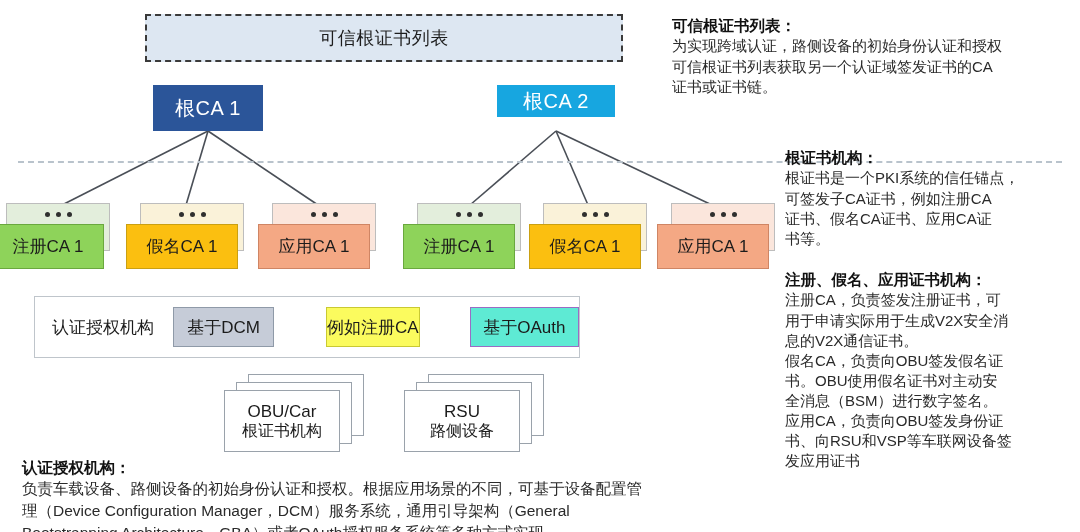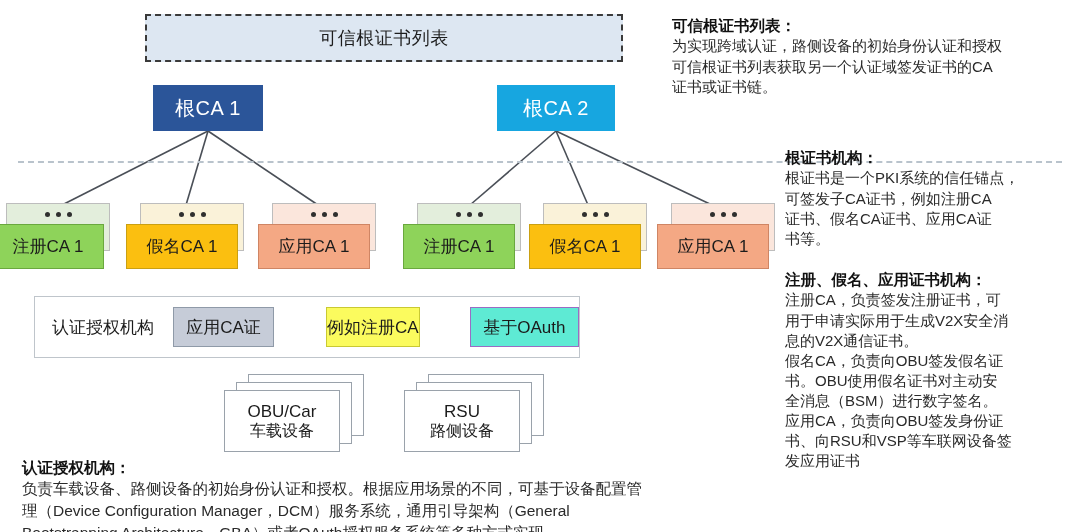--- a/index.html
+++ b/index.html
@@ -26,21 +26,21 @@
     display:flex;align-items:center;justify-content:center;
     font-size:18px;color:#1d1d1d;letter-spacing:.5px;
   }
 
   
   .rootca{
     display:flex;align-items:center;justify-content:center;
     color:#ffffff;font-size:20px;letter-spacing:.5px;
   }
   .rootca.r1{left:153px;top:85px;width:110px;height:46px;background:#2b5599;}
-  .rootca.r2{left:497px;top:85px;width:118px;height:46px;background:#17a6e0;}
+  .rootca.r2{left:497px;top:85px;width:118px;height:32px;background:#17a6e0;}
 
   
   .divider{
     left:18px;top:161px;width:1044px;height:0;
     border-top:2px dashed #b9c3cc;
   }
 
   
   .castack{width:118px;height:66px;}
   .castack .back{
@@ -203,36 +203,36 @@
         <i></i>
       </div>
     <div class="front">
       <span>应用CA 1</span>
     </div>
   </div>
 
   <div class="abs authband">
     <div class="aalabel">认证授权机构</div>
     <div class="authchip chip-dcm">
-      <span>应用CA证</span>
+      <span>基于DCM</span>
     </div>
     <div class="authchip chip-gba">
       <span>例如注册CA</span>
     </div>
     <div class="authchip chip-oauth">
       <span>基于OAuth</span>
     </div>
   </div>
 
   <div class="abs devstack" style="left:224px;top:374px;text-align:right;">
     <div class="sh sh3"></div>
     <div class="sh sh2"></div>
     <div class="sh sh1">
       <div class="l1">OBU/Car</div>
-      <div class="l2">车载设备</div>
+      <div class="l2">根证书机构</div>
     </div>
   </div>
   <div class="abs devstack" style="left:404px;top:374px;">
     <div class="sh sh3"></div>
     <div class="sh sh2"></div>
     <div class="sh sh1">
       <div class="l1">RSU</div>
       <div class="l2">路侧设备</div>
     </div>
   </div>

